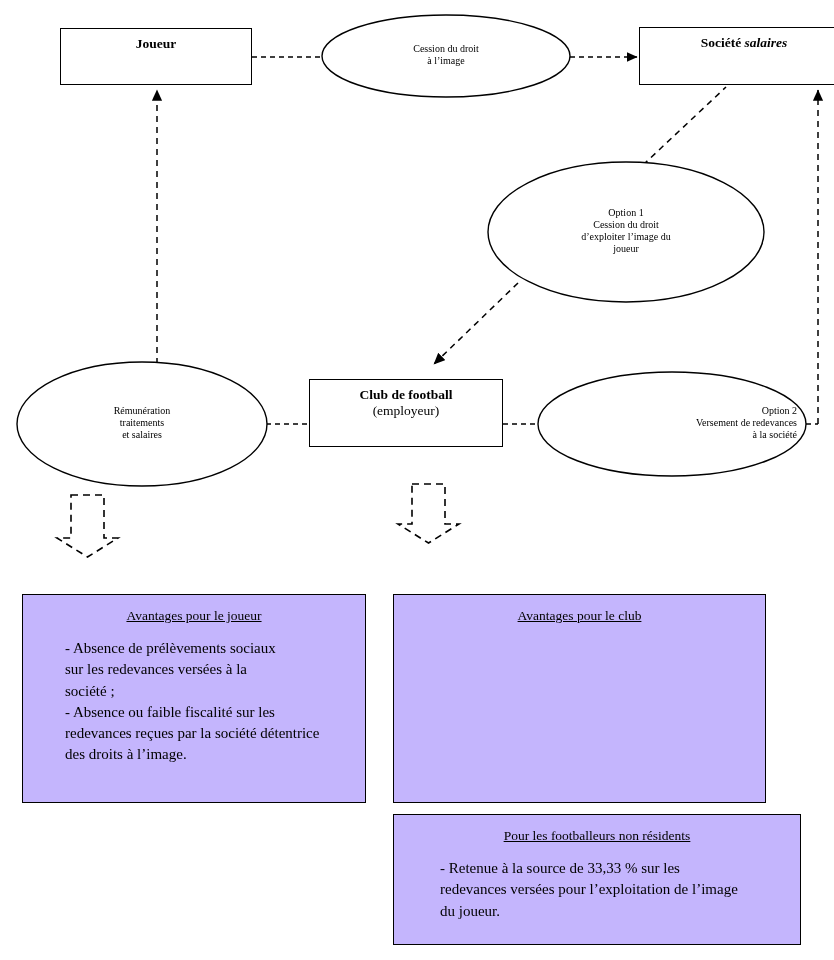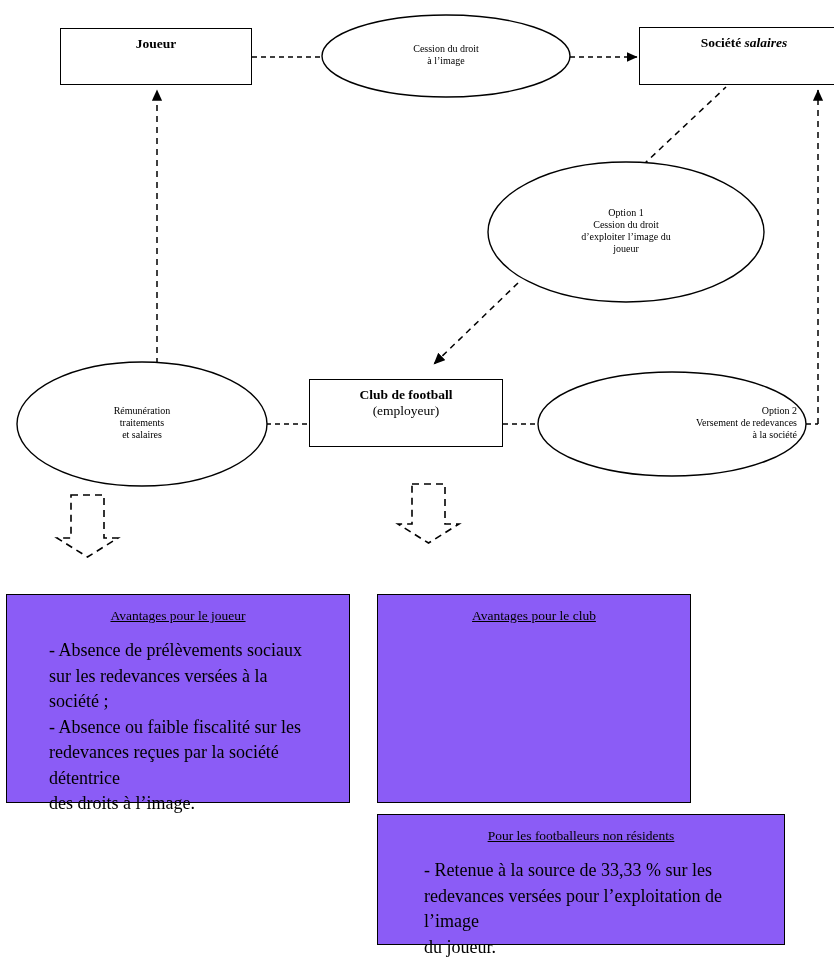--- a/index.html
+++ b/index.html
@@ -27,31 +27,32 @@
     height: 960px;
     pointer-events: none;
   }
   .node-label-italic {
     font-style: italic;
   }
   .box-panel {
     position: absolute;
     box-sizing: border-box;
     border: 1.3px solid #000;
-    background: #8b5cf6;
+    background: #c4b5fd;
+    margin-left: 16px;
   }
   .panel-title {
     text-align: center;
     text-decoration: underline;
     font-size: 13.5px;
     margin-top: 13px;
     margin-bottom: 14px;
   }
   .panel-body {
-    font-size: 18px;
+    font-size: 15px;
     line-height: 1.42;
     padding: 0 14px;
     white-space: pre-line;
   }
   .panel-body.indent {
     padding-left: 42px;
   }
   .panel-body.indent2 {
     padding-left: 46px;
   }
@@ -157,21 +158,21 @@
   <div class="box-panel" style="left:6px; top:594px; width:344px; height:209px;">
     <div class="panel-title">Avantages pour le joueur</div>
     <div class="panel-body indent">- Absence de prélèvements sociaux
 sur les redevances versées à la
 société ;
 - Absence ou faible fiscalité sur les
 redevances reçues par la société détentrice
 des droits à l’image.</div>
   </div>
 
-  <div class="box-panel" style="left:377px; top:594px; width:314px; height:209px;font-family:Liberation Serif, serif;">
+  <div class="box-panel" style="left:377px; top:594px; width:373px; height:209px;font-family:Liberation Serif, serif;">
     <div class="panel-title">Avantages pour le club</div>
   </div>
 
   <div class="box-panel" style="left:377px; top:814px; width:408px; height:131px;font-family:Liberation Serif, serif;">
     <div class="panel-title">Pour les footballeurs non résidents</div>
     <div class="panel-body indent2">- Retenue à la source de 33,33 % sur les
 redevances versées pour l’exploitation de l’image
 du joueur.</div>
   </div>
 

